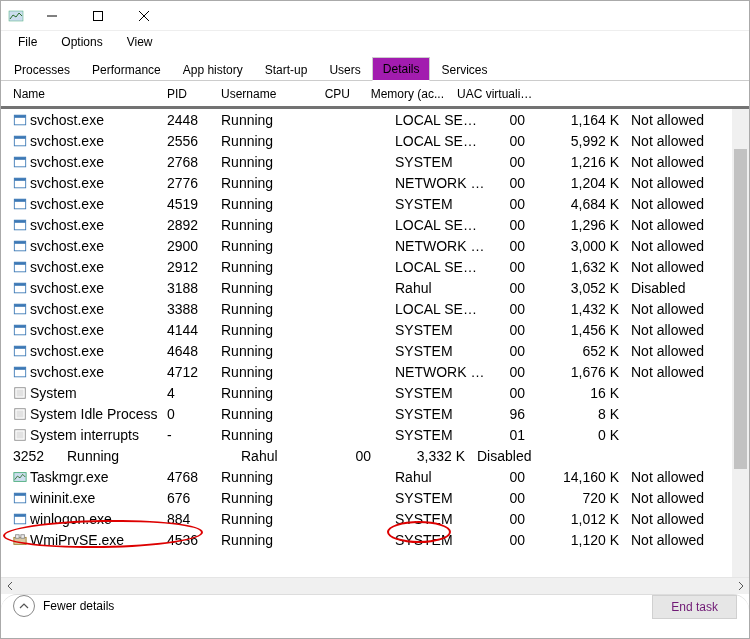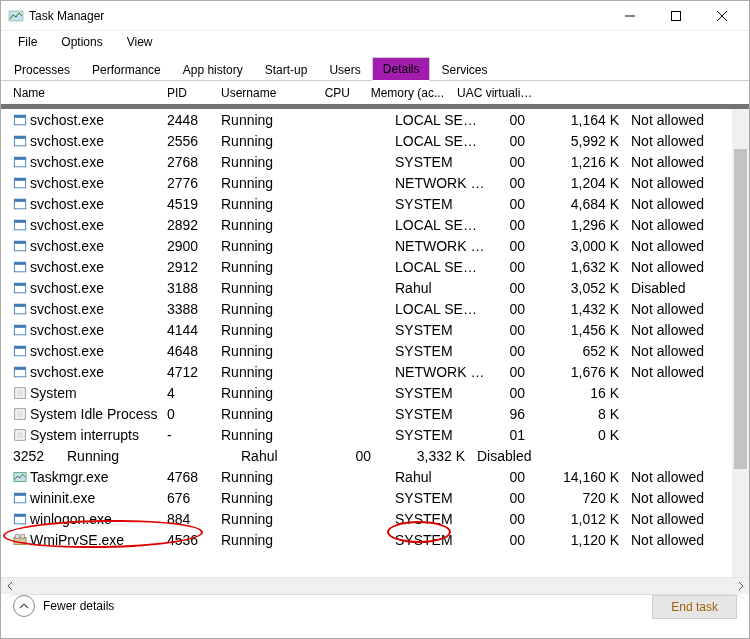--- a/index.html
+++ b/index.html
@@ -62,21 +62,21 @@
   
   .table-area {
     flex: 1;
     display: flex;
     flex-direction: column;
     position: relative;
     overflow: hidden;
   }
   .columns {
     display: flex;
-    border-bottom: 5px solid #737373;
+    border-bottom: 3px solid #737373;
     height: 28px;
     align-items: center;
     font-size: 12px;
     color: #000;
     padding-left: 6px;
   }
   .columns .col, .row .cell {
     padding: 0 6px;
   }
   .col { white-space: nowrap; overflow: hidden; text-overflow: ellipsis; cursor: default; border-right: 1px solid transparent;}
@@ -148,42 +148,41 @@
     display: flex; align-items: center; gap: 8px;
     cursor: default;
   }
   .fewer .circle {
     width: 22px; height: 22px; border: 1px solid #888; border-radius: 50%;
     display: flex; align-items: center; justify-content: center;
   }
   .endtask {
     padding: 4px 18px;
     background: #e6e6e6;
-    color: #a16207;
+    color: #701a75;
     border: 1px solid #d0d0d0;
   }
   
   .annot {
     position: absolute;
     border: 2px solid #d00;
     border-radius: 50%;
     pointer-events: none;
   }
 </style>
 </head>
 <body>
 
 <div class="titlebar">
   <span class="icon-slot">
     <svg width="16" height="16" viewBox="0 0 16 16">
       <rect x="1" y="3" width="14" height="10" fill="#cde" stroke="#4a7" stroke-width="0.5"></rect>
       <polyline points="2,11 5,7 8,9 11,5 14,8" fill="none" stroke="#2a6e2a" stroke-width="1"></polyline>
     </svg>
   </span>
-  <span class="title">Task Manager</span>
   <div class="winctrl">
     <div class="ctrl">
       <svg width="10" height="10">
           <line x1="0" y1="5" x2="10" y2="5" stroke="#000"></line>
         </svg>
     </div>
     <div class="ctrl">
       <svg width="10" height="10">
           <rect x="0.5" y="0.5" width="9" height="9" fill="none" stroke="#000"></rect>
         </svg>

